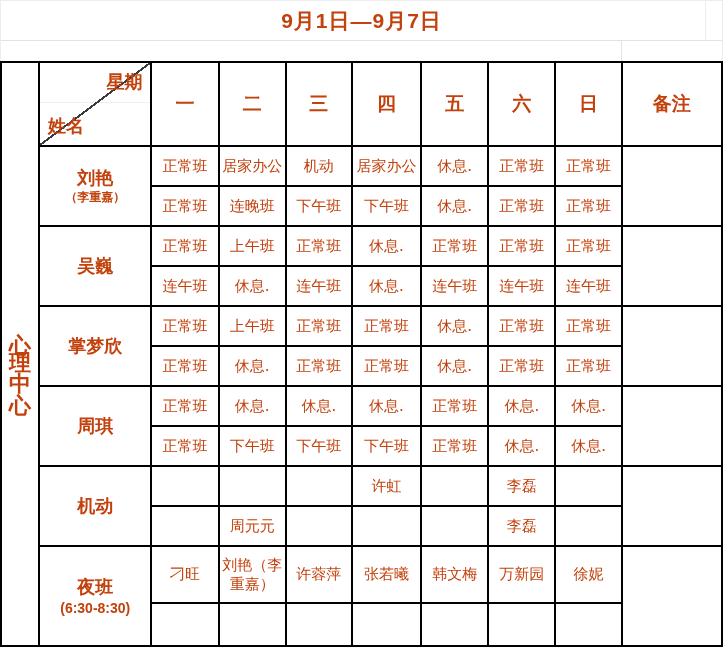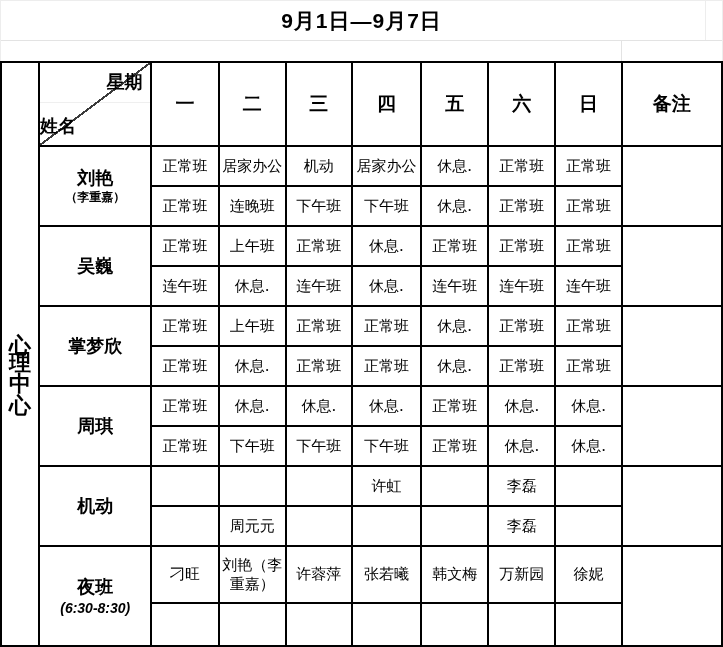--- a/index.html
+++ b/index.html
@@ -1,20 +1,20 @@
 <!DOCTYPE html>
 <html><head>
 <meta charset="utf-8">
 <style>
   html,body{margin:0;padding:0;background:#fff;}
   .page{
     width:723px;height:647px;
     background:#fff;
     font-family:"Liberation Sans",sans-serif;
-    color:#000000;
+    color:#c2410c;
     position:relative;
     overflow:hidden;
   }
   
   .top-area{
     height:61px;
     border:1px solid #ededed;
     border-bottom:none;
     position:relative;
     box-sizing:border-box;
@@ -64,31 +64,31 @@
   td.corner{position:relative;}
   .corner-inner{position:absolute;inset:0;padding-left:28px;}
   .corner-gridline{position:absolute;left:0;right:0;top:47%;height:1px;background:#efefef;}
   .corner-diag{
     position:absolute;inset:0;
     background:linear-gradient(to bottom right,
       transparent calc(50% - 1px), #3a3a3a calc(50% - 1px),
       #3a3a3a calc(50% + 1px), transparent calc(50% + 1px));
   }
   .corner-week{position:absolute;top:7px;right:8px;font-size:18px;font-weight:700;}
-  .corner-name{position:absolute;bottom:7px;left:0;font-size:18px;font-weight:700;}
+  .corner-name{position:absolute;bottom:7px;left:8px;font-size:18px;font-weight:700;}
 
   
   td.day,td.remark-h{font-size:19px;font-weight:700;}
 
   
   td.nm{font-weight:700;border-radius:18px;}
   .gname{font-size:18px;font-weight:700;line-height:1.35;}
   .gname-sub{font-size:12px;font-weight:700;line-height:1.3;}
   .gname-sub:empty{display:none;}
-  td.nm.night .gname-sub{font-size:14px;font-style:italic;}
+  td.nm.night .gname-sub{font-size:14px;}
 
   
   td.c{
     font-size:15px;
     font-family:"DejaVu Serif",serif;
     line-height:1.25;
     word-break:break-all;
     padding:0 1px;
   }
   td.rmk{font-size:15px;font-family:"DejaVu Serif",serif;}

